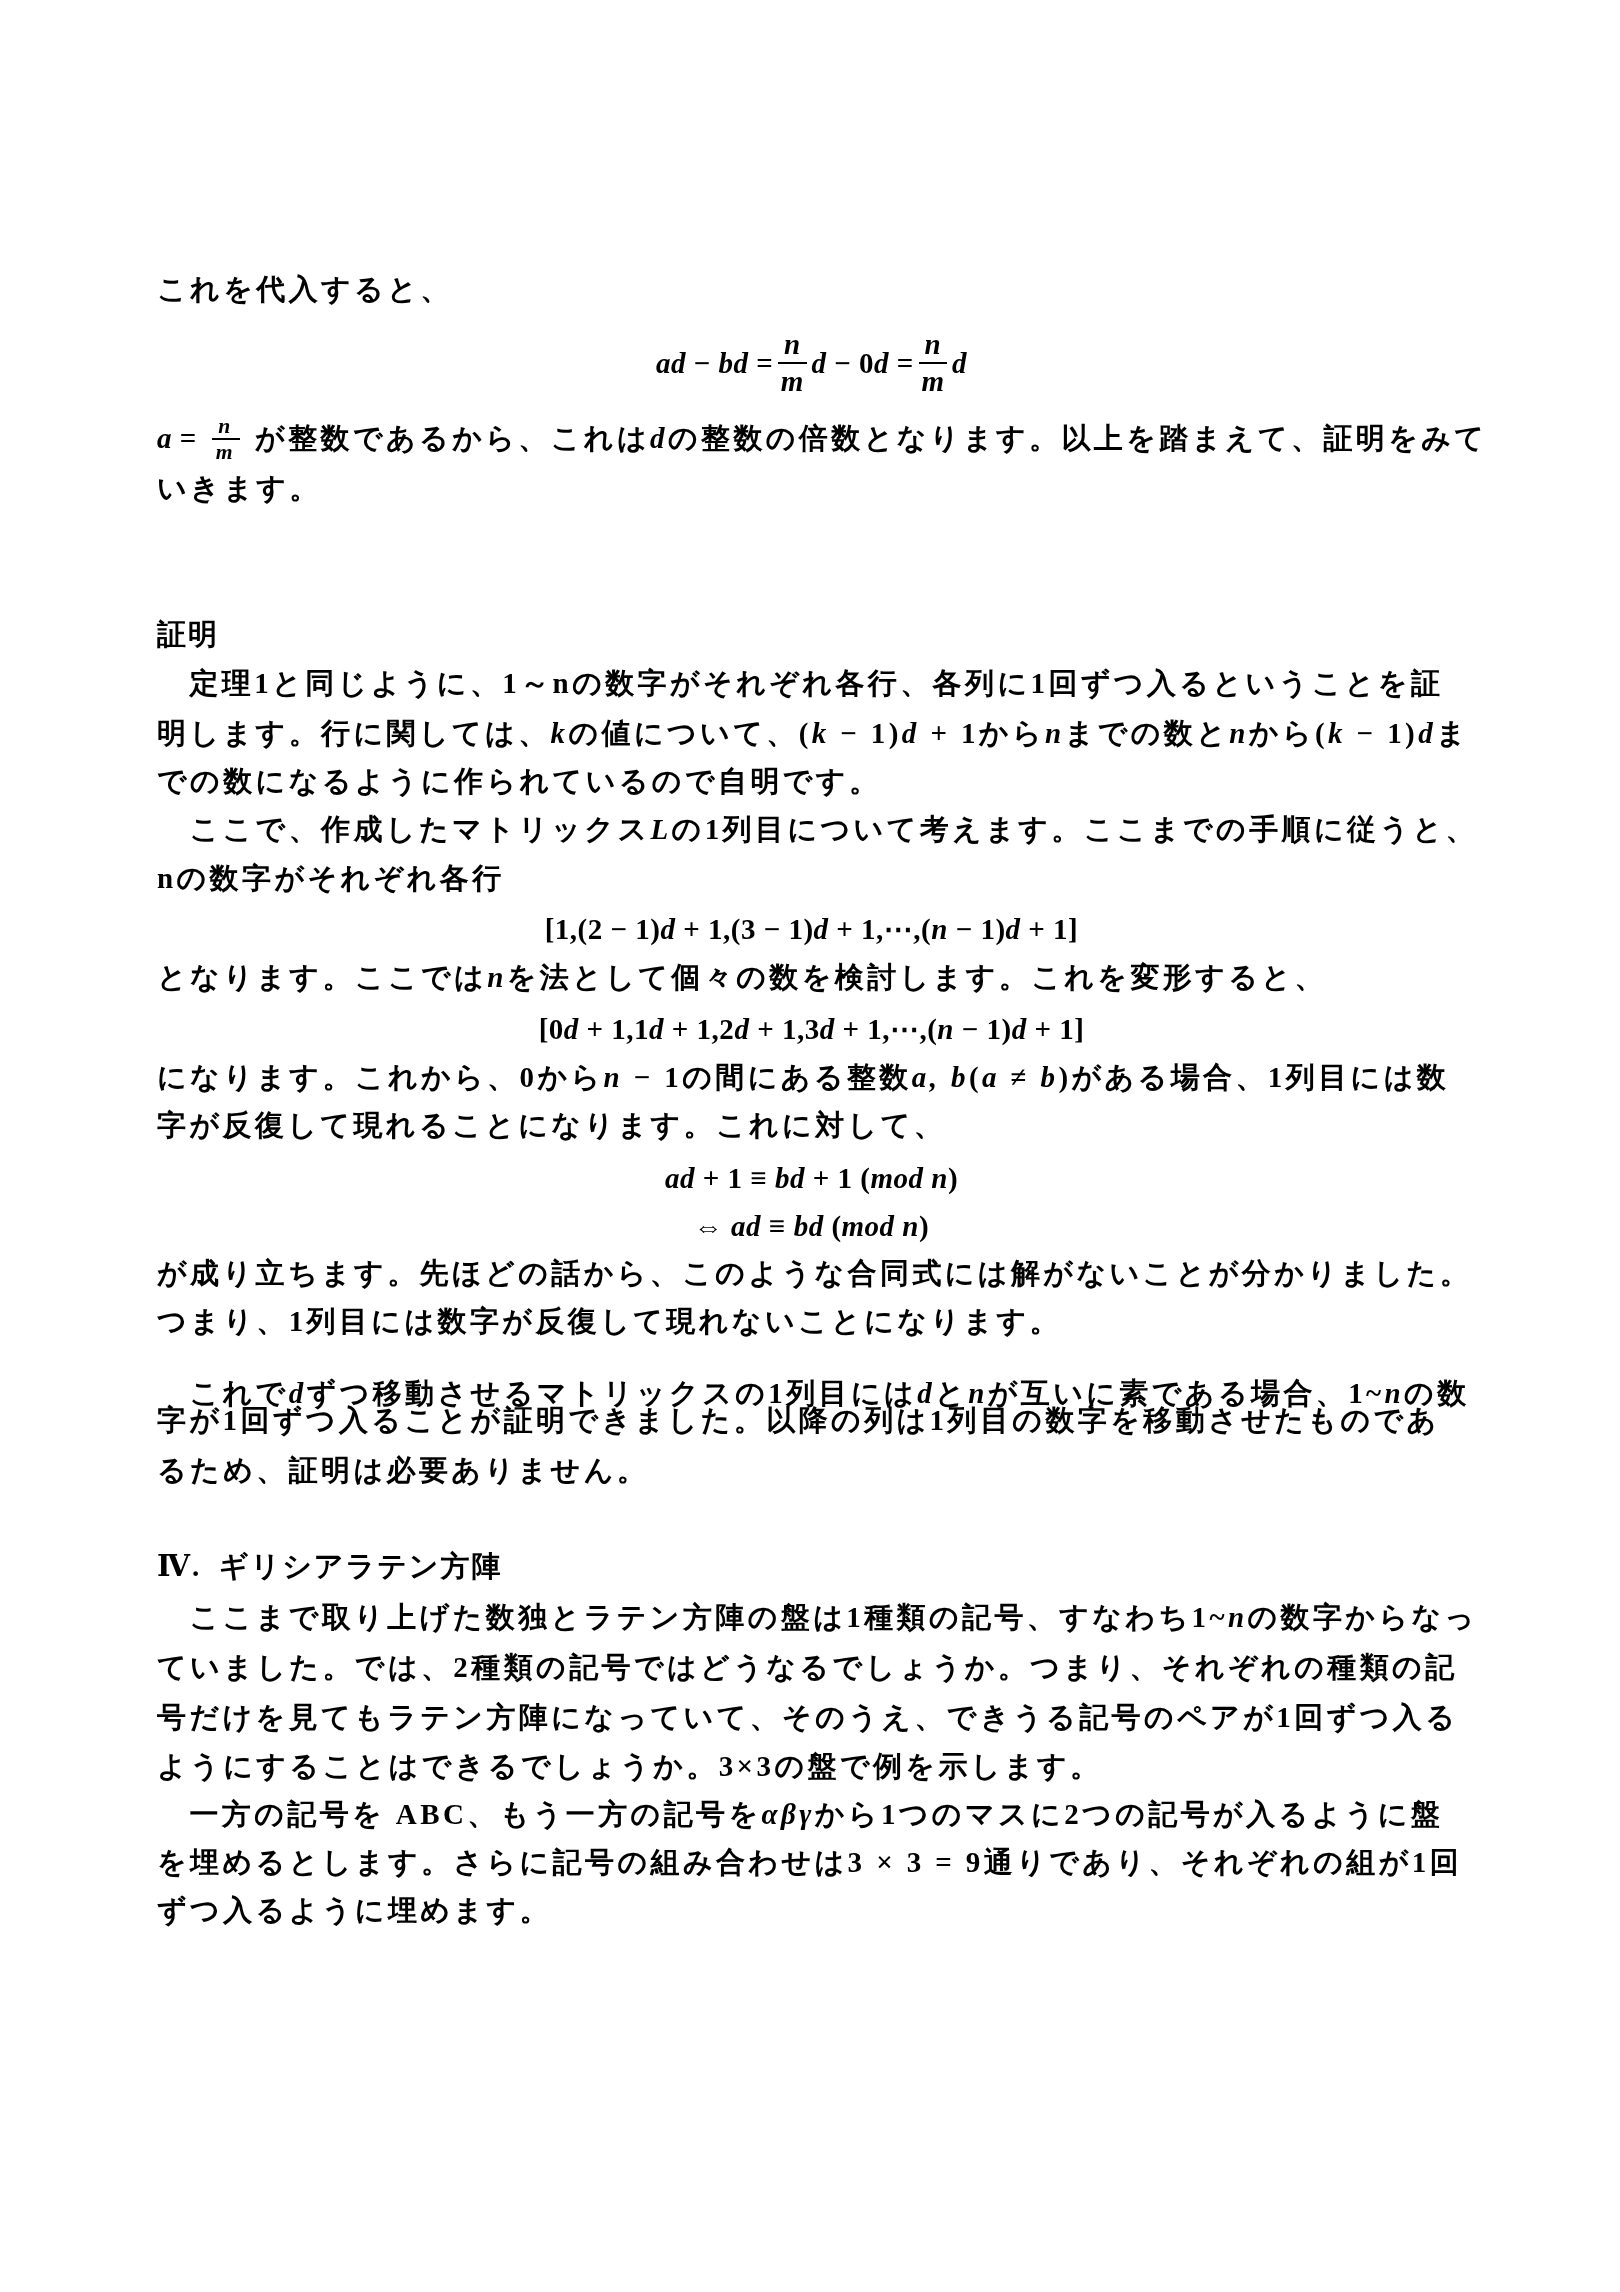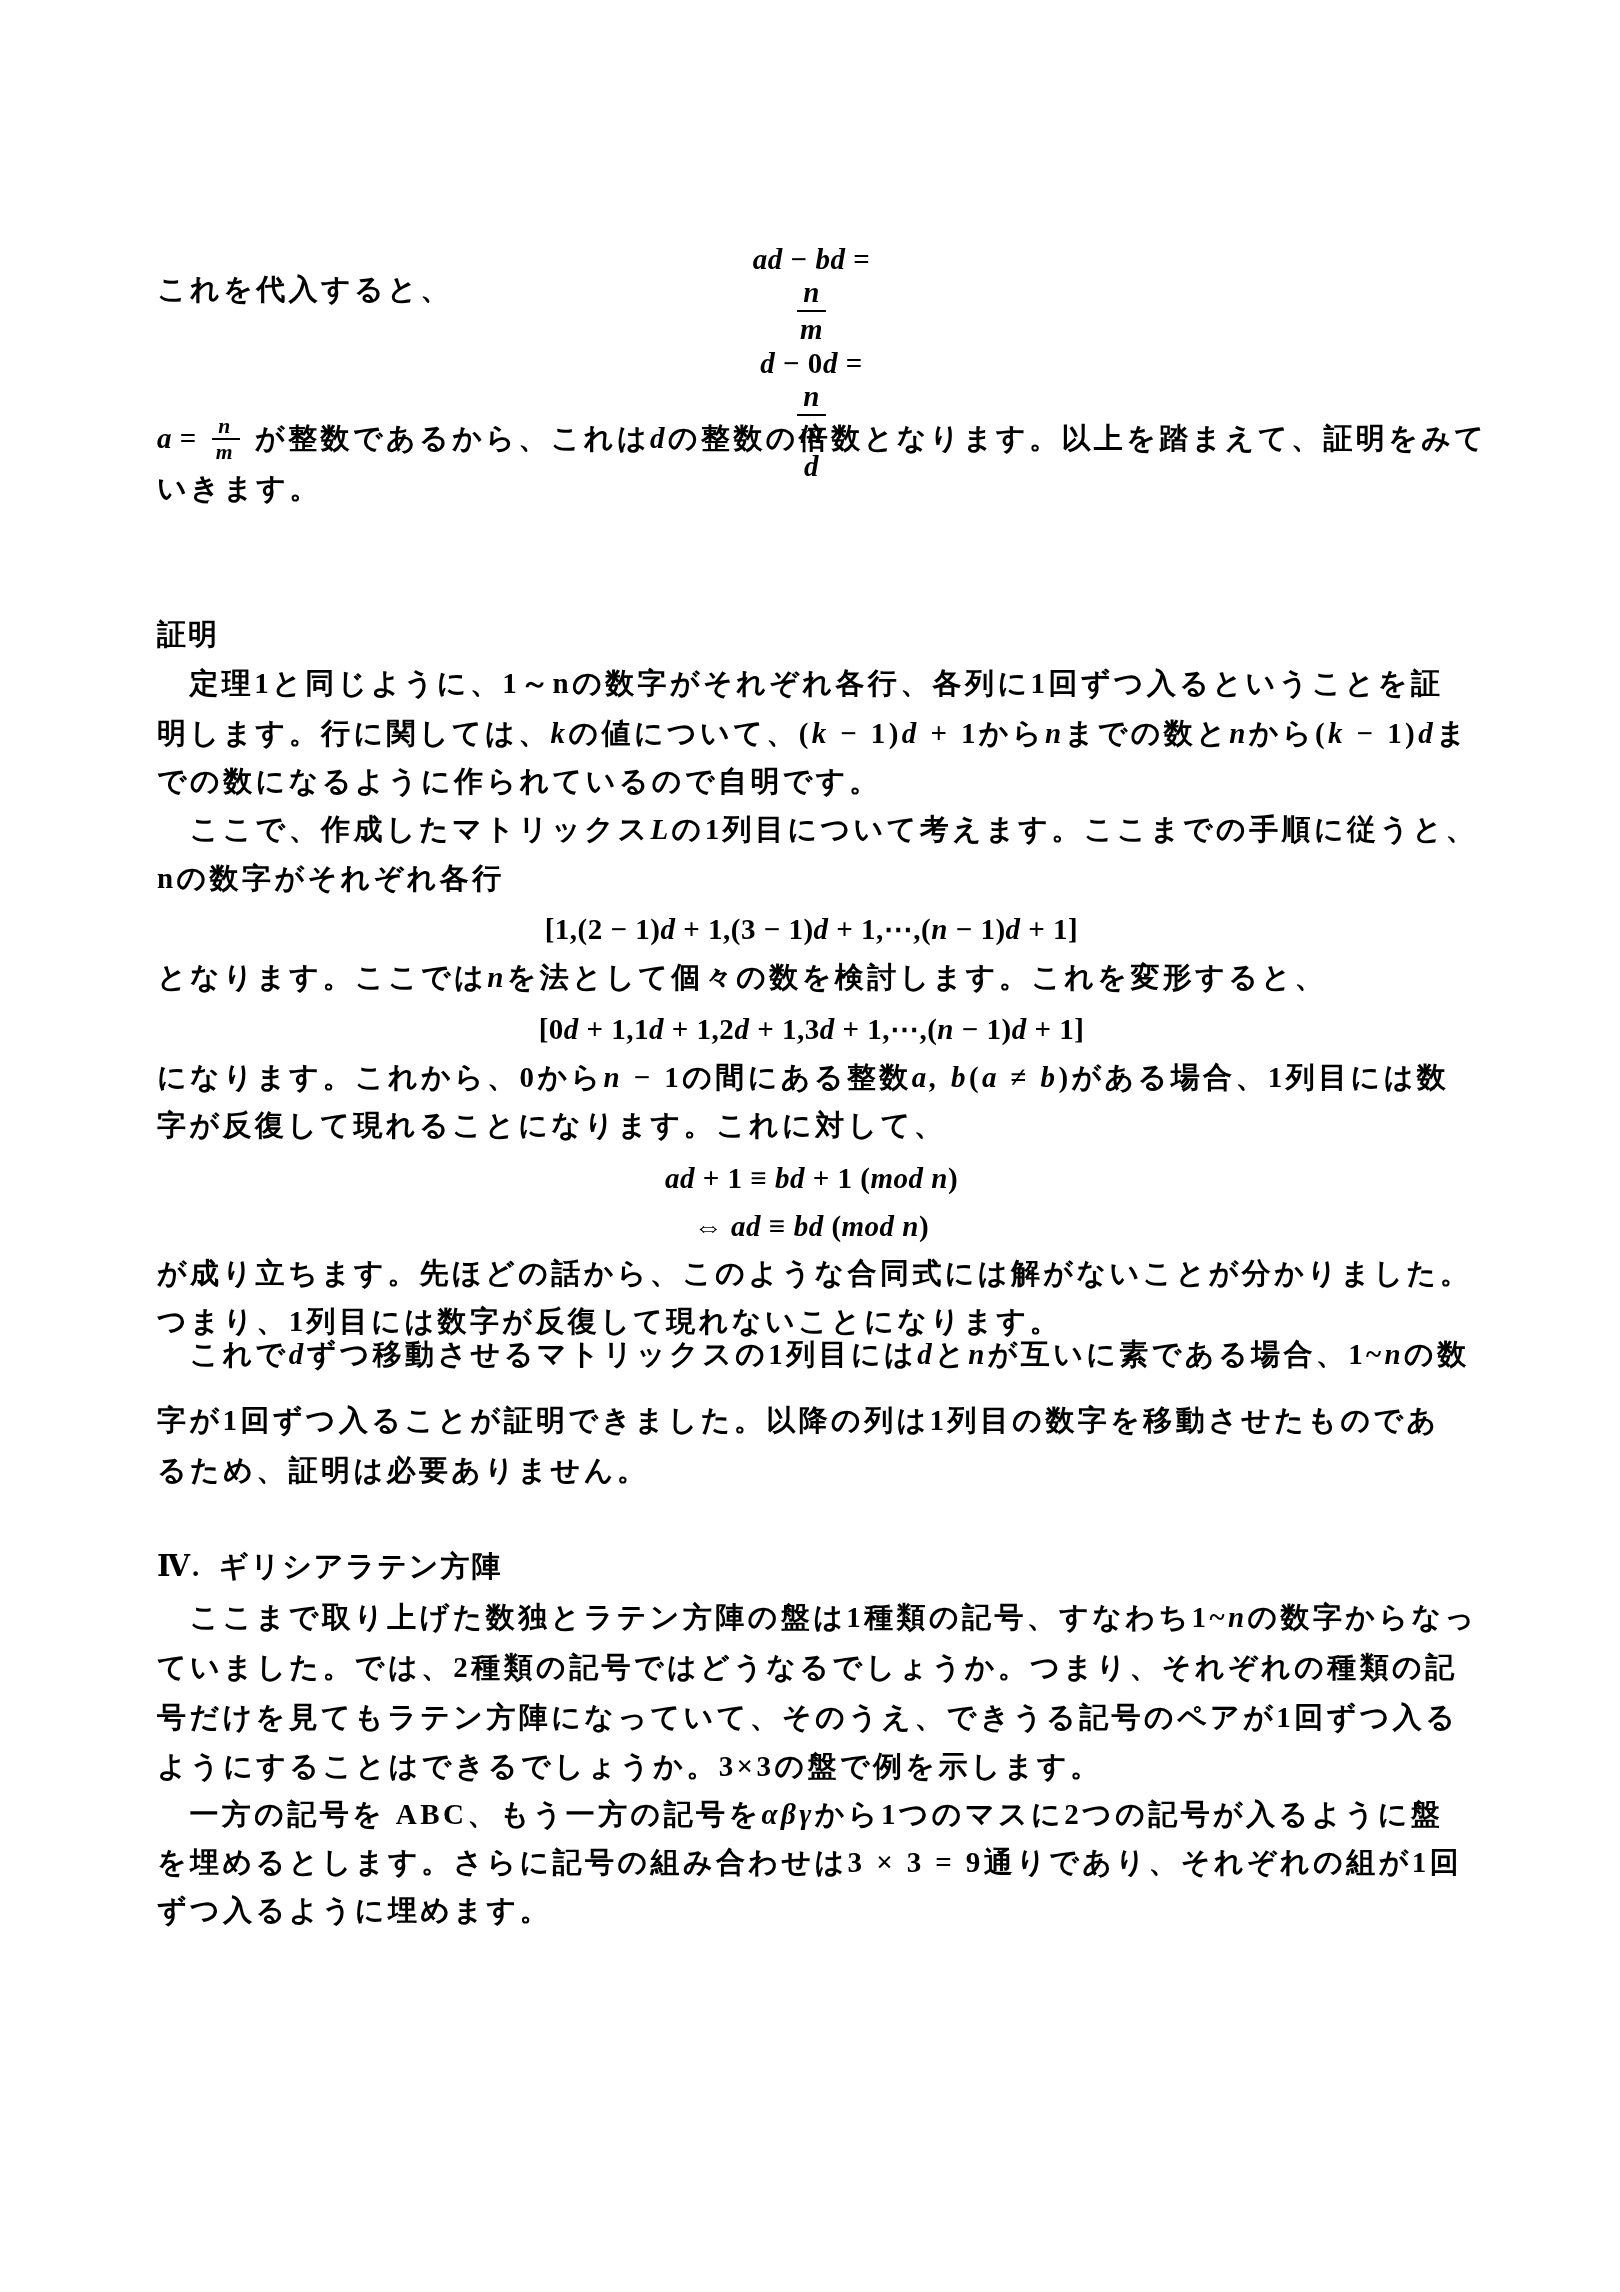--- a/index.html
+++ b/index.html
@@ -29,21 +29,20 @@
     letter-spacing:2px;
   }
   .hnum{
     font-family:"Liberation Serif","DejaVu Serif",serif;
     font-weight:700;
     margin-right:17.6px;
   }
   .formula{
     text-align:center;
     letter-spacing:0.5px;
-    flex-direction:column;
   }
   .formula-flex{
     display:flex;
     align-items:center;
     justify-content:center;
     line-height:normal;
   }
   .it{font-style:italic;}
   .frac{
     display:inline-flex;
@@ -106,21 +105,21 @@
   <div class="line" style="top:854px"><span>nの数字がそれぞれ各行</span></div>
   <div class="line formula" style="top:905px"><span>[1,(2 − 1)</span><span class="it">d</span><span> + 1,(3 − 1)</span><span class="it">d</span><span> + 1,⋯,(</span><span class="it">n</span><span> − 1)</span><span class="it">d</span><span> + 1]</span></div>
   <div class="line" style="top:953px"><span>となります。ここでは</span><span class="it">n</span><span>を法として個々の数を検討します。これを変形すると、</span></div>
   <div class="line formula" style="top:1005px"><span>[0</span><span class="it">d</span><span> + 1,1</span><span class="it">d</span><span> + 1,2</span><span class="it">d</span><span> + 1,3</span><span class="it">d</span><span> + 1,⋯,(</span><span class="it">n</span><span> − 1)</span><span class="it">d</span><span> + 1]</span></div>
   <div class="line" style="top:1053px"><span>になります。これから、0から</span><span class="it">n</span><span> − 1の間にある整数</span><span class="it">a, b</span><span>(</span><span class="it">a</span><span> ≠ </span><span class="it">b</span><span>)がある場合、1列目には数</span></div>
   <div class="line" style="top:1101px"><span>字が反復して現れることになります。これに対して、</span></div>
   <div class="line formula" style="top:1154px"><span class="it">ad</span><span> + 1 ≡ </span><span class="it">bd</span><span> + 1 (</span><span class="it">mod n</span><span>)</span></div>
   <div class="line" style="top:1249px"><span>が成り立ちます。先ほどの話から、このような合同式には解がないことが分かりました。</span></div>
   <div class="line formula" style="top:1202px"><span>⇔ </span><span class="it">ad</span><span> ≡ </span><span class="it">bd</span><span> (</span><span class="it">mod n</span><span>)</span></div>
   <div class="line" style="top:1297px"><span>つまり、1列目には数字が反復して現れないことになります。</span></div>
-  <div class="line" style="top:1330px"><span>　これで</span><span class="it">d</span><span>ずつ移動させるマトリックスの1列目には</span><span class="it">d</span><span>と</span><span class="it">n</span><span>が互いに素である場合、1~</span><span class="it">n</span><span>の数</span></div>
+  <div class="line" style="top:1369px"><span>　これで</span><span class="it">d</span><span>ずつ移動させるマトリックスの1列目には</span><span class="it">d</span><span>と</span><span class="it">n</span><span>が互いに素である場合、1~</span><span class="it">n</span><span>の数</span></div>
   <div class="line" style="top:1396px"><span>字が1回ずつ入ることが証明できました。以降の列は1列目の数字を移動させたものであ</span></div>
   <div class="line" style="top:1446px"><span>るため、証明は必要ありません。</span></div>
 
   <div class="line heading" style="top:1542px">
     <span class="hnum">Ⅳ.</span><span>ギリシアラテン方陣</span>
   </div>
 
   <div class="line" style="top:1593px"><span>　ここまで取り上げた数独とラテン方陣の盤は1種類の記号、すなわち1~</span><span class="it">n</span><span>の数字からなっ</span></div>
   <div class="line" style="top:1643px"><span>ていました。では、2種類の記号ではどうなるでしょうか。つまり、それぞれの種類の記</span></div>
   <div class="line" style="top:1693px"><span>号だけを見てもラテン方陣になっていて、そのうえ、できうる記号のペアが1回ずつ入る</span></div>

